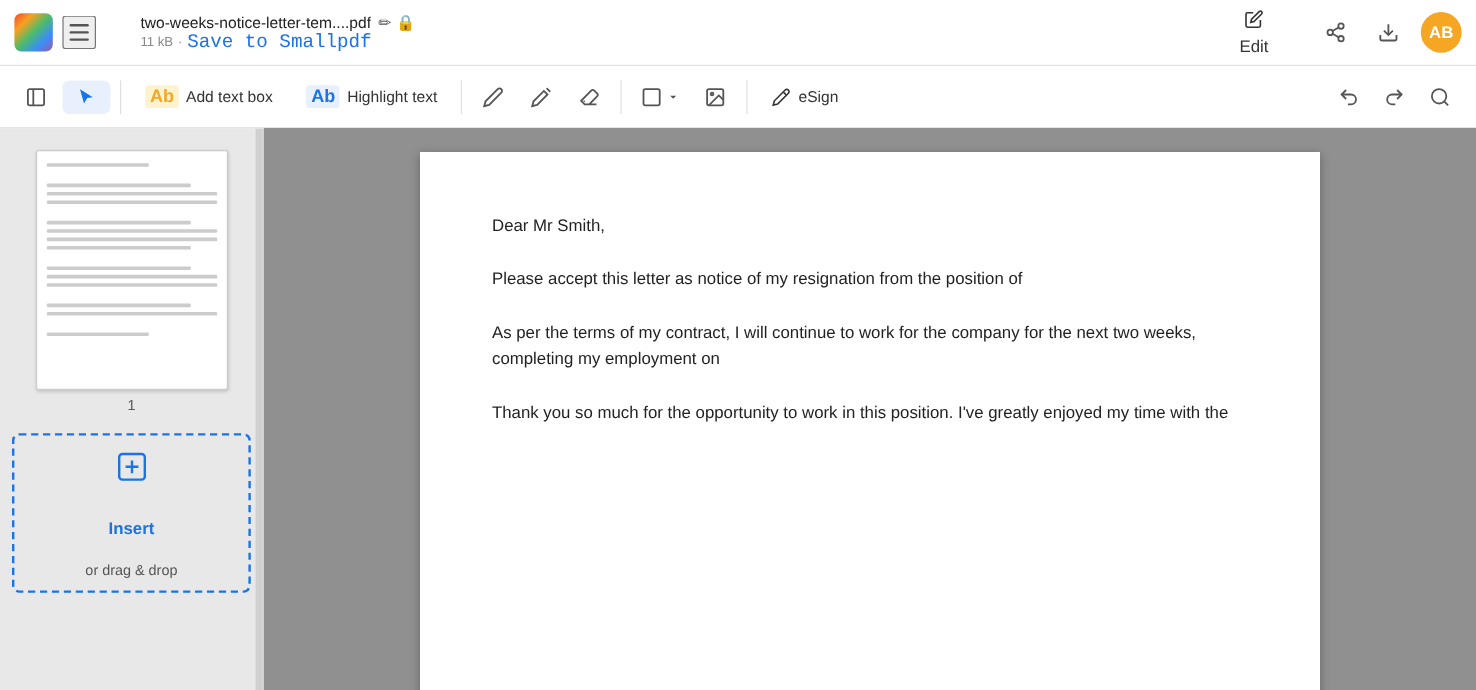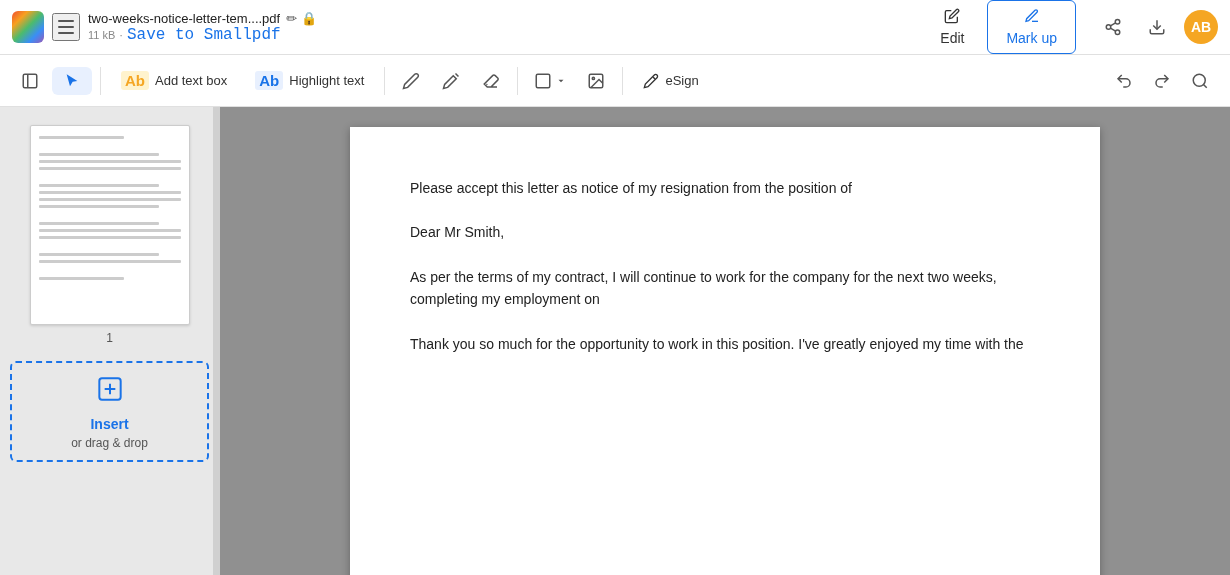--- a/index.html
+++ b/index.html
@@ -37,20 +37,21 @@
       display: block;
       height: 2px;
       background: #555;
       border-radius: 1px;
     }
     .file-info {
       display: flex;
       flex-direction: column;
       flex-shrink: 0;
       min-width: 0;
+      margin-left: 29px;
     }
     .file-name-row {
       display: flex;
       align-items: center;
       gap: 6px;
     }
     .file-name {
       font-size: 13px;
       font-weight: 500;
       color: #222;
@@ -269,21 +270,21 @@
     .thumb-gap { height: 6px; }
     .page-num {
       font-size: 12px;
       color: #555;
       text-align: center;
     }
     .insert-section {
       display: flex;
       flex-direction: column;
       align-items: center;
-      gap: 4px;
+      gap: 20px;
       padding: 10px;
       border: 2px dashed #1a73e8;
       margin: 8px 10px;
       border-radius: 6px;
       cursor: pointer;
       width: calc(100% - 20px);
     }
     .insert-icon {
       font-size: 28px;
       color: #1a73e8;
@@ -347,27 +348,20 @@
     </div>
   </div>
 
   <div class="toolbar-tabs">
     <button class="tab-btn">
       <svg width="16" height="16" viewBox="0 0 24 24" fill="none" stroke="currentColor" stroke-width="2">
           <path d="M11 4H4a2 2 0 0 0-2 2v14a2 2 0 0 0 2 2h14a2 2 0 0 0 2-2v-7"></path>
           <path d="M18.5 2.5a2.121 2.121 0 0 1 3 3L12 15l-4 1 1-4 9.5-9.5z"></path>
         </svg>
       <span>Edit</span>
-    </button>
-    <button class="tab-btn active">
-      <svg width="16" height="16" viewBox="0 0 24 24" fill="none" stroke="#1a73e8" stroke-width="2">
-          <path d="M12 20h9"></path>
-          <path d="M16.5 3.5a2.121 2.121 0 0 1 3 3L7 19l-4 1 1-4L16.5 3.5z"></path>
-        </svg>
-      <span>Mark up</span>
     </button>
   </div>
 
   <div class="right-actions">
     <button class="icon-btn">
       <svg width="18" height="18" viewBox="0 0 24 24" fill="none" stroke="currentColor" stroke-width="2">
           <circle cx="18" cy="5" r="3"></circle>
           <circle cx="6" cy="12" r="3"></circle>
           <circle cx="18" cy="19" r="3"></circle>
           <line x1="8.59" y1="13.51" x2="15.42" y2="17.49"></line>
@@ -525,19 +519,19 @@
             <line x1="8" y1="12" x2="16" y2="12"></line>
           </svg>
       </div>
       <span class="insert-label">Insert</span>
       <span class="insert-sublabel">or drag &amp; drop</span>
     </div>
   </div>
 
   <div class="pdf-viewer">
     <div class="pdf-page">
+      <p>Dear Mr Smith,</p>
       <p>Please accept this letter as notice of my resignation from the position of</p>
-      <p>Dear Mr Smith,</p>
       <p>As per the terms of my contract, I will continue to work for the company for the next two weeks, completing my employment on</p>
       <p>Thank you so much for the opportunity to work in this position. I've greatly enjoyed my time with the</p>
     </div>
   </div>
 </div>
 
 </body></html>

